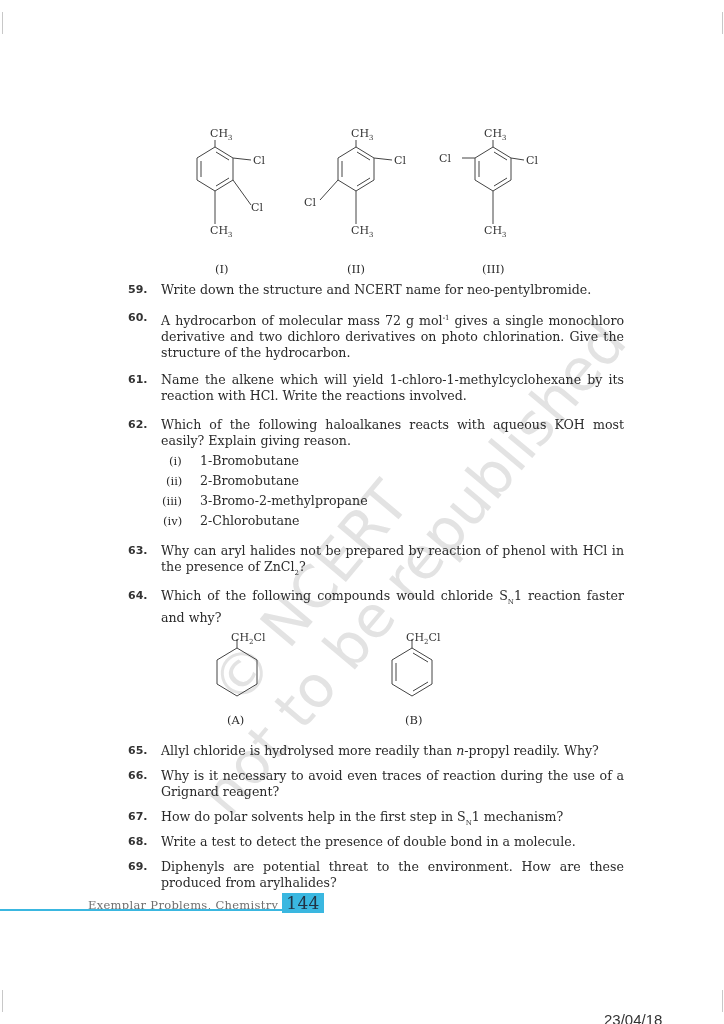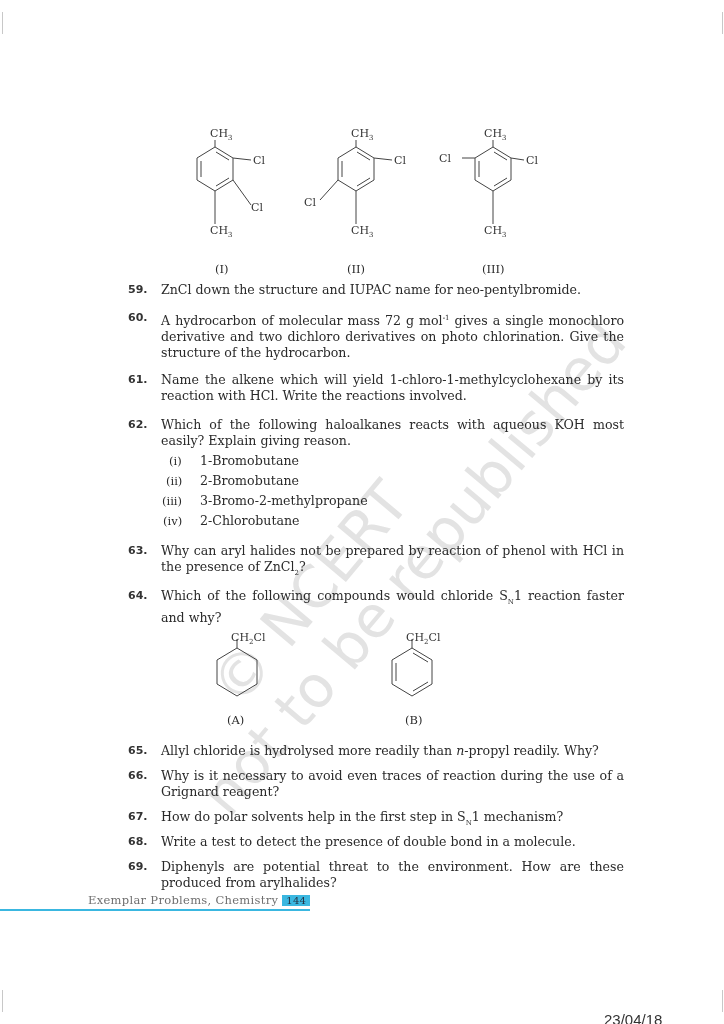--- a/index.html
+++ b/index.html
@@ -8,21 +8,21 @@
   .crop { position:absolute; background:#c8c8c8; width:1px; }
   .q { position:absolute; left:128px; width:496px; font-size:12.6px; line-height:16px; }
   .q .num { position:absolute; left:0; top:0; font-family:"DejaVu Sans", sans-serif; font-weight:bold; font-size:11px; color:#333; }
   .q .txt { margin-left:33px; text-align:justify; }
   .opt { position:absolute; left:162px; font-size:12.6px; line-height:16px; }
   .opt .rn { display:inline-block; width:38px; font-size:11.5px; }
   .lbl { position:absolute; font-size:11.5px; }
   sub, sup { font-size:7px; }
   .wm { position:absolute; color:#e3e3e3; font-family:"DejaVu Sans", sans-serif; white-space:nowrap; transform-origin:left bottom; transform:rotate(-50deg); pointer-events:none; }
   .footer { position:absolute; left:88px; top:893px; font-size:11.5px; color:#6f6f6f; letter-spacing:0.3px; }
-  .pg { display:inline-block; background:#3ab7e0; color:#234; padding:0 4px; margin-left:4px; font-size:10px; }
+  .pg { display:inline-block; background:#3ab7e0; color:#234; padding:0 4px; margin-left:4px; font-size:17px; }
   .rule { position:absolute; left:0; top:909px; width:310px; height:2px; background:#3ab7e0; }
   .date { position:absolute; left:604px; top:988px; font-family:"Liberation Sans", sans-serif; font-size:15px; color:#333;margin-top:23px; }
   svg text { font-family:"DejaVu Serif", serif; font-size:11px; fill:#333; }
 </style>
 </head>
 <body>
 
 <div class="crop" style="left:2px;top:12px;height:22px;"></div>
 <div class="crop" style="left:722px;top:12px;height:22px;"></div>
 <div class="crop" style="left:2px;top:990px;height:22px;"></div>
@@ -73,21 +73,21 @@
   <text x="526" y="164">Cl</text>
     <text x="439" y="162">Cl</text>
   <text x="484" y="234">CH<tspan font-size="7" dy="3">3</tspan></text>
 </svg>
 <div class="lbl" style="left:215px;top:262px;">(I)</div>
 <div class="lbl" style="left:347px;top:262px;">(II)</div>
 <div class="lbl" style="left:482px;top:262px;">(III)</div>
 
 <div class="q" style="top:282px;">
   <span class="num">59.</span>
-  <div class="txt">ZnCl down the structure and IUPAC name for neo-pentylbromide.</div>
+  <div class="txt">Write down the structure and NCERT name for neo-pentylbromide.</div>
 </div>
 
 <div class="q" style="top:310px;">
   <span class="num">60.</span>
   <div class="txt"><span>A hydrocarbon of molecular mass 72 g mol</span><sup>-1</sup><span> gives a single monochloro derivative and two dichloro derivatives on photo chlorination. Give  the structure of the hydrocarbon.</span></div>
 </div>
 
 <div class="q" style="top:372px;">
   <span class="num">61.</span>
   <div class="txt">Name the alkene which will yield 1-chloro-1-methylcyclohexane by its reaction with HCl. Write the reactions involved.</div>

